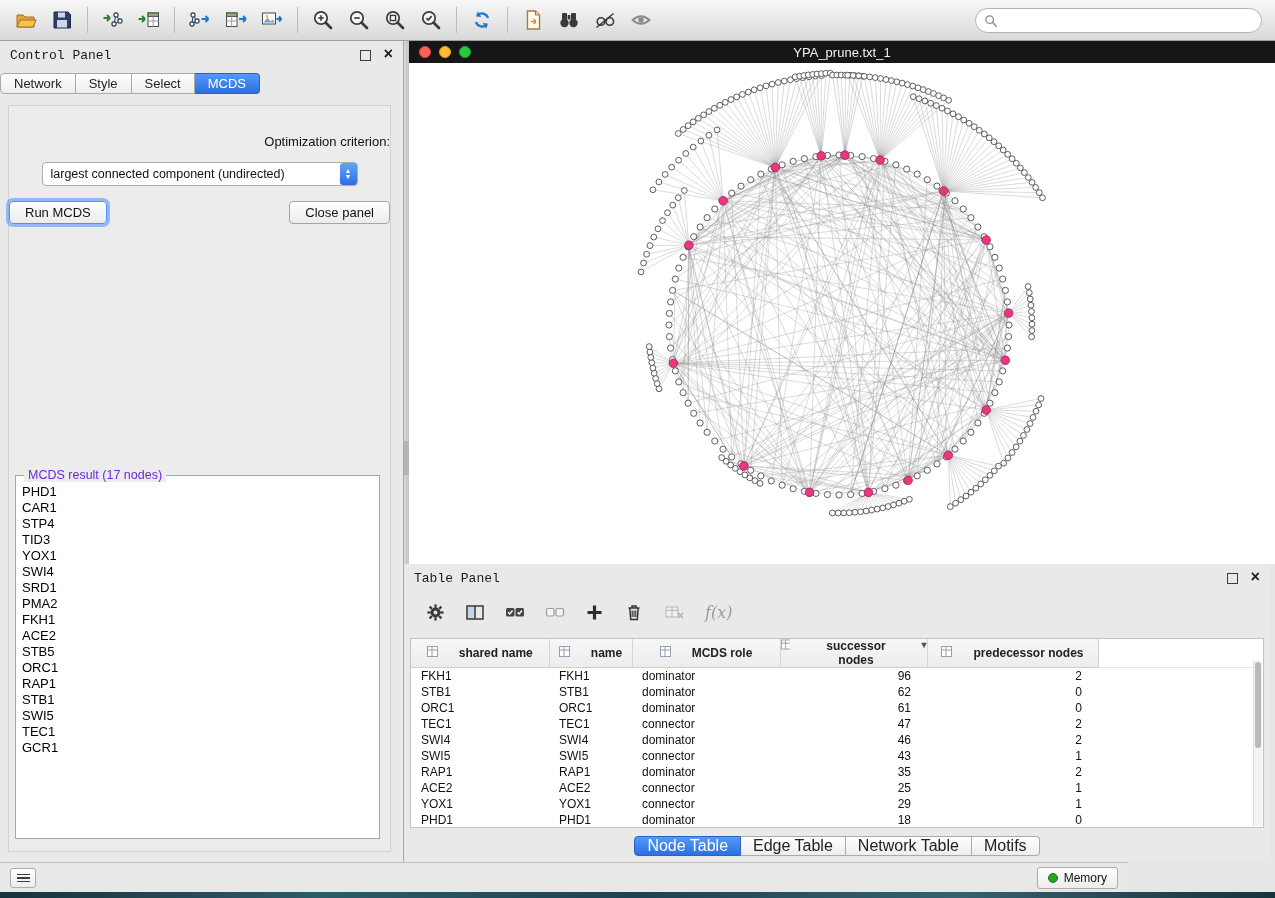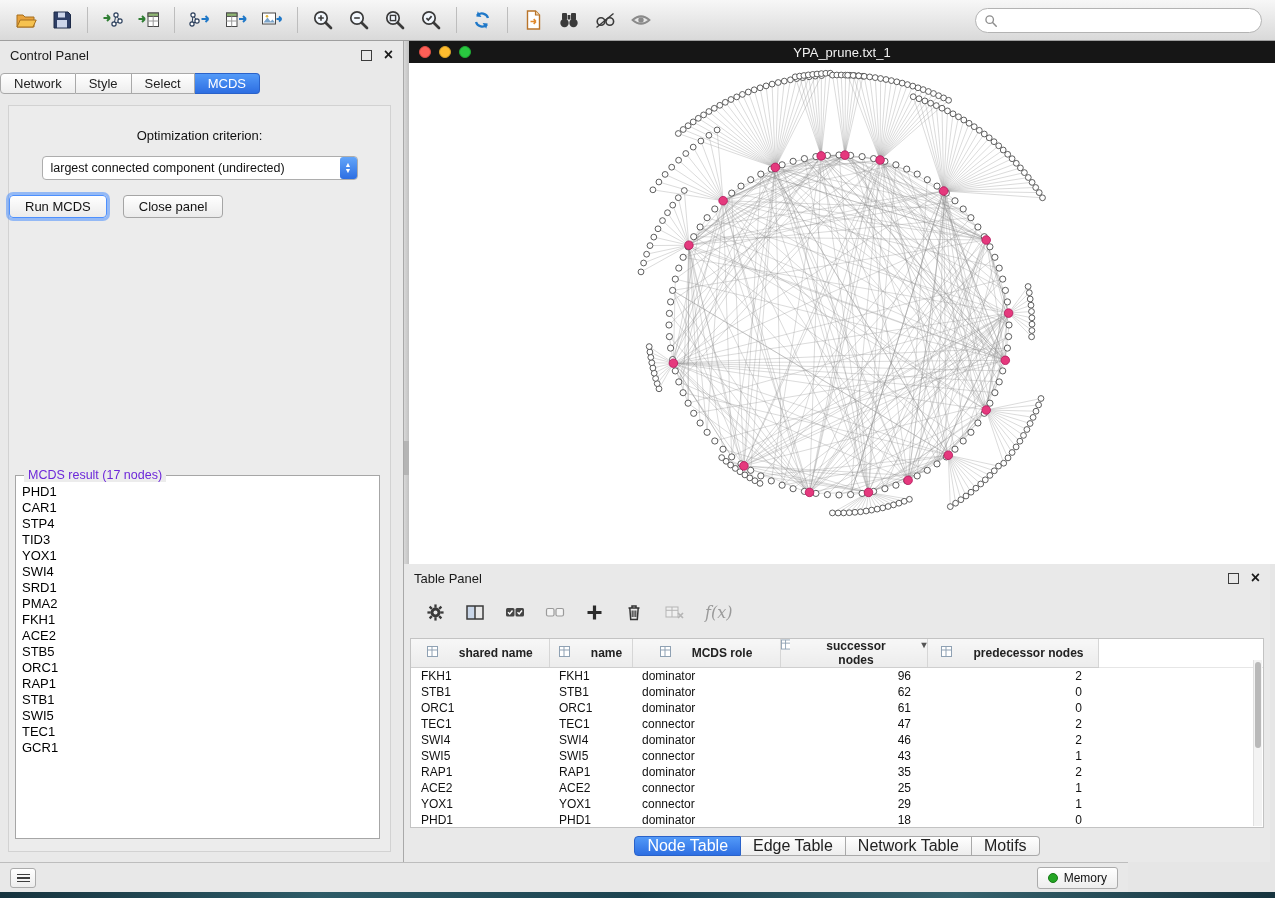--- a/index.html
+++ b/index.html
@@ -15,42 +15,42 @@
   .search-box { position:absolute; right:13px; top:8px; width:287px; height:25px;
     background:#fff; border:1px solid #b3b3b3; border-radius:13px;
     display:flex; align-items:center; padding:0 8px; }
   .search-box input { border:none; outline:none; flex:1; font-size:12px; background:transparent;
     font-family:"Liberation Sans", sans-serif; }
 
   
   .control-panel { position:absolute; top:41px; left:0; width:404px; bottom:36px;
     background:#e9e9e9; border-right:1px solid #a9a9a9; }
   .panel-header { height:28px; display:flex; align-items:center; padding:0 10px;
-    font-size:13px; color:#1a1a1a; }
+    font-size:13px; color:#1a1a1a;font-family:Liberation Mono, monospace; }
   .panel-header .spacer { flex:1; }
   .float-btn { width:11px; height:11px; border:1.5px solid #3c3c3c; margin-right:12px; }
   .close-btn { font-size:16px; font-weight:bold; color:#1a1a1a; line-height:12px; }
   .cp-tabs { display:flex; justify-content:flex-start; margin-top:4px; position:relative; z-index:2; }
   .seg-tab { height:21px; padding:0 13px; font-size:13px; color:#222;
     background:linear-gradient(#ffffff,#ededed); border:1px solid #a9a9a9; border-left:none;
     display:flex; align-items:center; }
   .seg-tab:first-child { border-left:1px solid #a9a9a9; border-radius:4px 0 0 4px; }
   .seg-tab:last-child { border-radius:0 4px 4px 0; }
   .seg-tab.active { background:linear-gradient(#539af8,#2d6ee2); color:#fff; border-color:#2a62c9; }
   .tab-content { position:absolute; top:64px; left:8px; right:12px; bottom:10px;
     background:#ececec; border:1px solid #d2d2d2; }
-  .opt-label { text-align:center; margin-top:22px; font-size:13px; color:#111; }
+  .opt-label { text-align:right; margin-top:28px; font-size:13px; color:#111; }
   .dropdown { margin:13px auto 0; width:316px; height:24px; background:#fff;
     border:1px solid #adadad; border-radius:4px; display:flex; align-items:center; }
   .dd-text { flex:1; font-size:12.5px; padding-left:8px; color:#111; white-space:nowrap; }
   .dd-stepper { width:17px; height:22px; border-radius:3px; margin-right:0px;
     background:linear-gradient(#63a5f9,#2d6ee2); color:#fff;
     display:flex; flex-direction:column; align-items:center; justify-content:center; }
   .dd-stepper span { font-size:7px; line-height:6px; }
-  .btn-row { display:flex; justify-content:flex-start; gap:16px; margin-top:15px; }
+  .btn-row { display:flex; justify-content:space-between; gap:16px; margin-top:15px; }
   .mac-btn { height:23px; padding:0 15px; font-size:13px; color:#111;
     background:linear-gradient(#ffffff,#ebebeb); border:1px solid #a5a5a5; border-radius:4px;
     font-family:"Liberation Sans", sans-serif; }
   .mac-btn.focused { box-shadow:0 0 0 3px rgba(77,144,254,0.55); border-color:#4d90fe; }
   .result-box { position:absolute; left:6px; right:10px; top:362px; bottom:12px;
     border:1px solid #a6a6a6; background:#fff; }
   .result-box legend { font-size:12.5px; color:#6d28d9; padding:0 4px; margin-left:8px; background:#ececec; }
   .result-list { width:100%; height:calc(100% - 2px); overflow:hidden; padding-top:2px; }
   .result-item { font-size:13px; line-height:16px; padding-left:6px; color:#000; }
 

